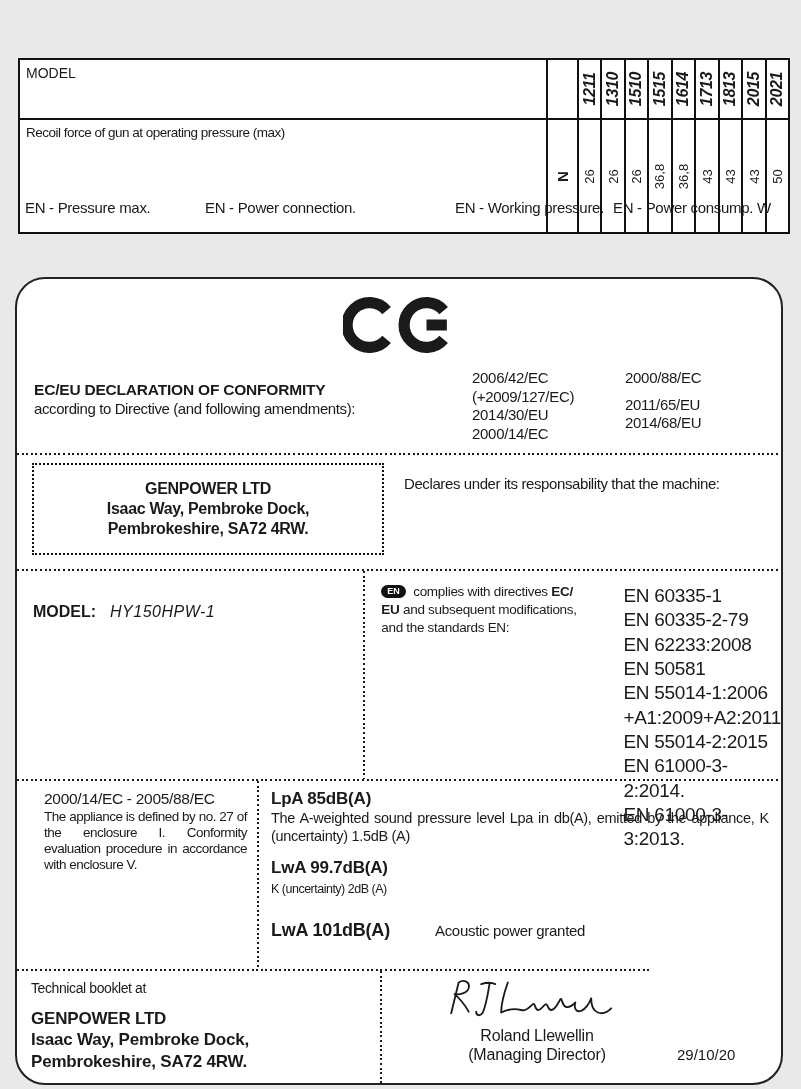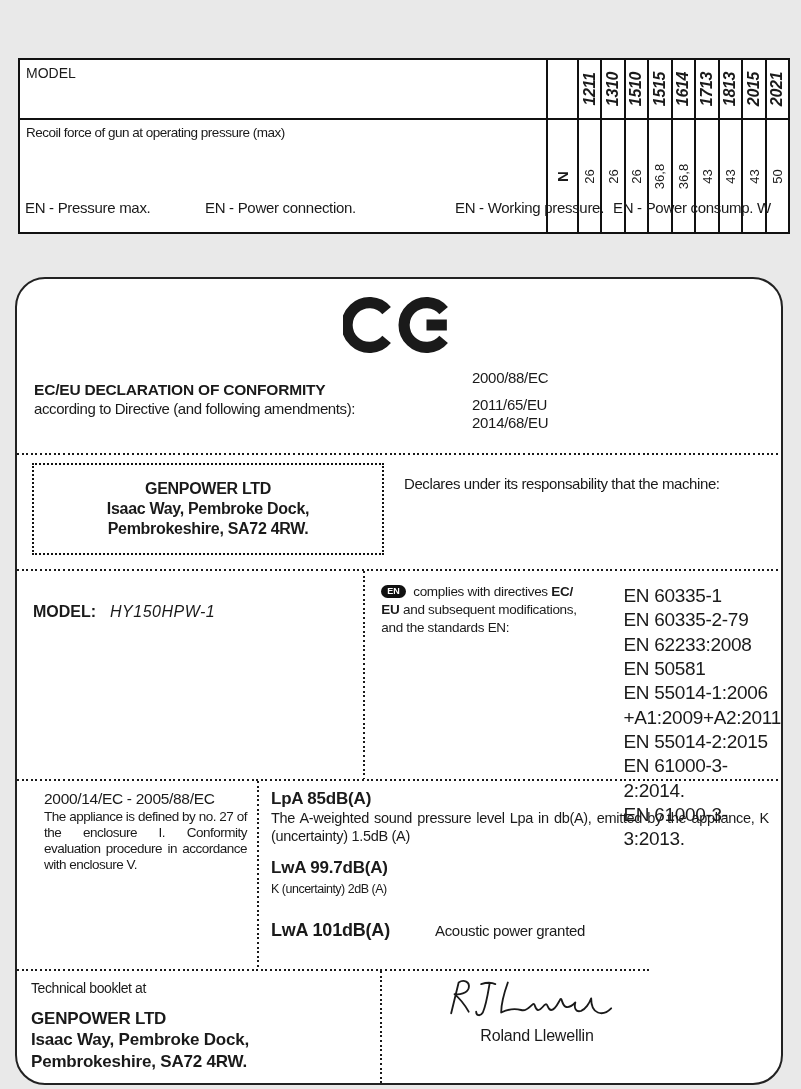--- a/index.html
+++ b/index.html
@@ -192,20 +192,26 @@
       <path d="M98.85 16.86 A22 22 0 1 0 98.85 45.14" fill="none" stroke="#1a1a1a" stroke-width="11"></path>
       <path d="M82 31 H 102" fill="none" stroke="#1a1a1a" stroke-width="11"></path>
     </svg>
   </div>
 
   <div class="decl-row">
     <div class="decl-left">
       <div class="decl-title">EC/EU DECLARATION OF CONFORMITY</div>
       <div class="decl-sub">according to Directive (and following amendments):</div>
     </div>
+    <div class="dir-col1">
+      <div>2006/42/EC</div>
+      <div>(+2009/127/EC)</div>
+      <div>2014/30/EU</div>
+      <div>2000/14/EC</div>
+    </div>
     <div class="dir-col2">
       <div class="gap-after">2000/88/EC</div>
       <div>2011/65/EU</div>
       <div>2014/68/EU</div>
     </div>
   </div>
 
   <div class="dot-h"></div>
 
   <div class="company-row">
@@ -288,16 +294,20 @@
     <div class="dot-v"></div>
     <div class="footer-right">
       <svg class="sig-svg" width="210" height="50" viewBox="0 0 230 60">
         <g fill="none" stroke="#1a1a1a" stroke-width="2.2" stroke-linecap="round" stroke-linejoin="round">
           <path d="M12 46 C16 30 19 17 21 9 C27 5 35 8 33 16 C31 22 22 24 16 23 C22 28 29 37 33 44"></path>
           <path d="M48 11 C54 9 61 9 65 11 M58 11 C56 23 54 36 50 45 C47 50 42 49 42 44"></path>
           <path d="M80 9 C75 23 72 36 72 45 C80 41 88 40 96 42 C103 44 106 38 110 35 C113 33 112 41 116 42 C120 43 122 36 126 35 C128 35 128 42 132 42 C137 42 140 34 143 29 C145 27 145 36 149 38 C153 40 158 36 161 33 C159 40 162 45 168 43 C173 41 178 34 180 28 C180 36 182 43 188 45 C193 47 199 45 204 40"></path>
         </g>
       </svg>
       <div class="sig-name">Roland Llewellin</div>
+      <div class="sig-role-line">
+        <span class="sig-role">(Managing Director)</span>
+        <span class="sig-date">29/10/20</span>
+      </div>
     </div>
   </div>
 
 </div>
 
 </body></html>

